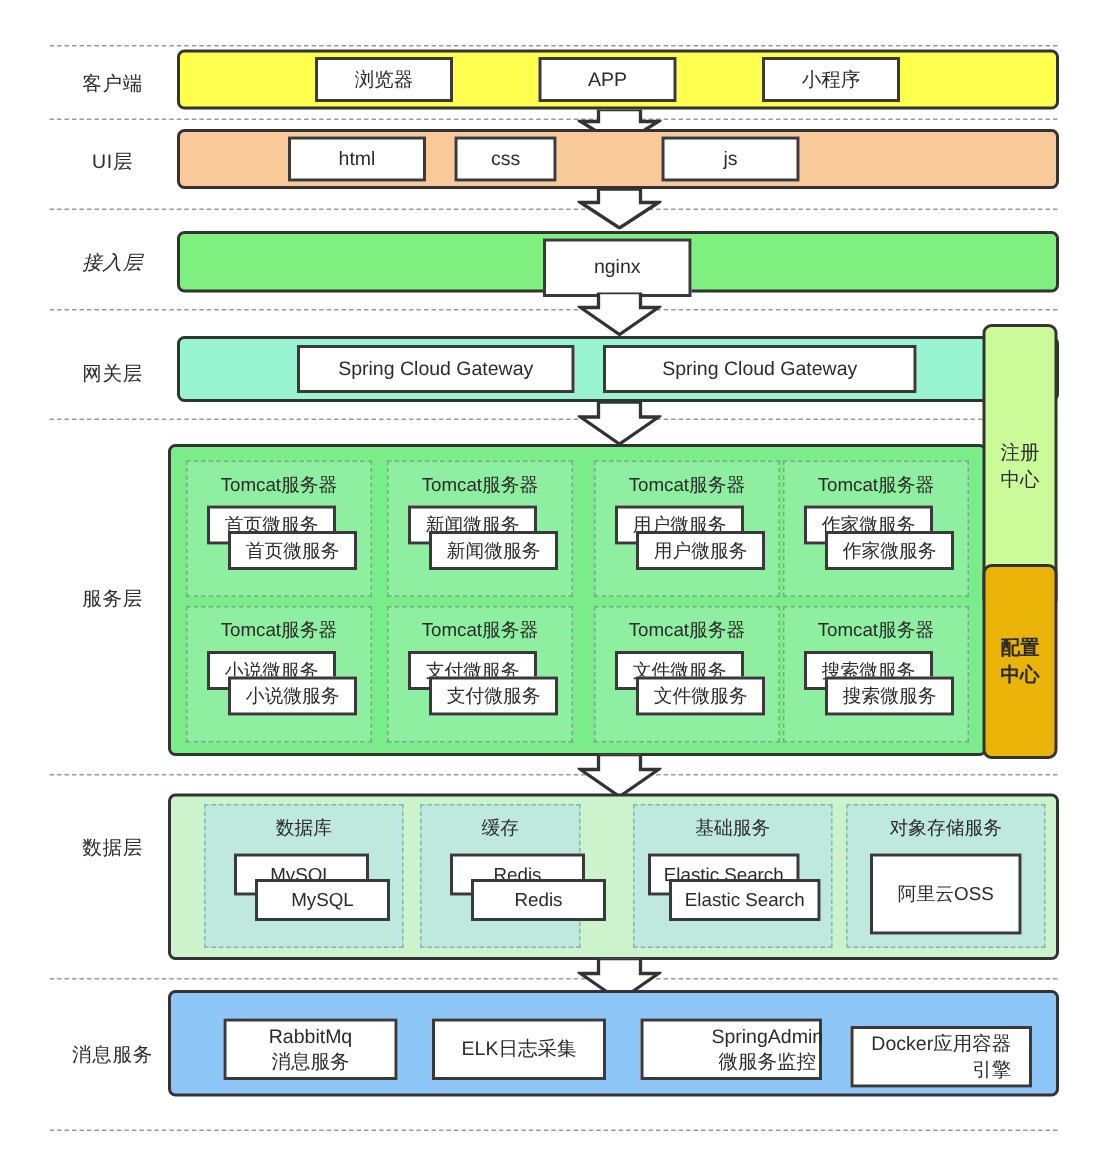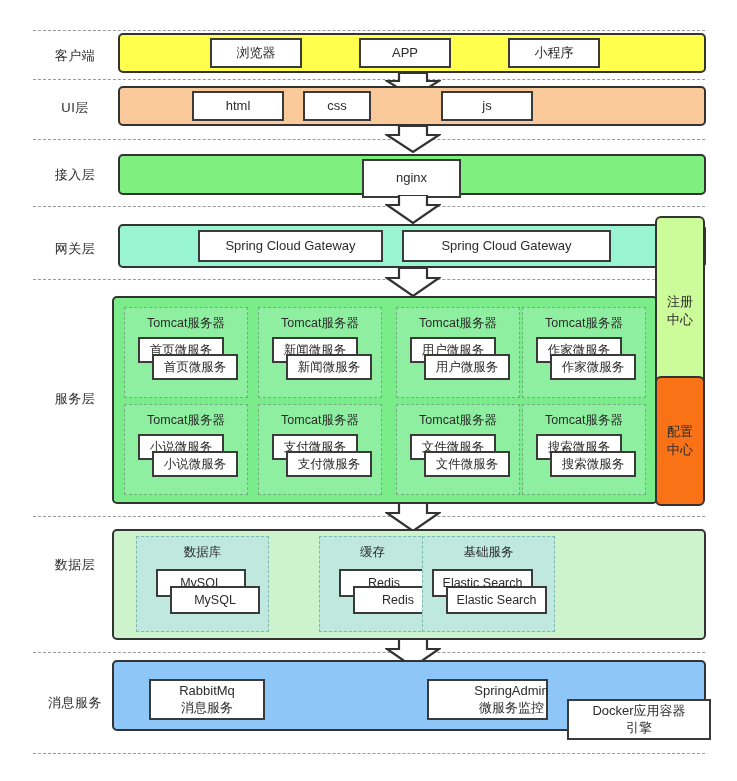--- a/index.html
+++ b/index.html
@@ -82,21 +82,21 @@
     display: flex;
     align-items: center;
     justify-content: center;
     font-size: 13px;
     line-height: 1.35;
     text-align: center;
     white-space: pre-line;
     color: #2b2b2b;
   }
   .side-register { background: #ccfb99; }
-  .side-config   { background: #f97316; }
+  .side-config   { background: #eab308; font-weight: bold; }
 
   
   .dgroup {
     position: absolute;
     border: 1.8px dashed #6fae7f;
     box-sizing: border-box;
     background: #8fefa0;
   }
   .dgroup.data {
     background: #bfe8de;
@@ -144,21 +144,21 @@
   <div class="divider" style="top:79px;"></div>
   <div class="divider" style="top:139px;"></div>
   <div class="divider" style="top:206px;"></div>
   <div class="divider" style="top:279px;"></div>
   <div class="divider" style="top:516px;"></div>
   <div class="divider" style="top:652px;"></div>
   <div class="divider" style="top:753px;"></div>
 
   <div class="row-label" style="top:47px;">客户端</div>
   <div class="row-label" style="top:99px;">UI层</div>
-  <div class="row-label" style="top:166px;">接入层</div>
+  <div class="row-label" style="top:166px;font-style:italic;">接入层</div>
   <div class="row-label" style="top:240px;">网关层</div>
   <div class="row-label" style="top:390px;">服务层</div>
   <div class="row-label" style="top:556px;">数据层</div>
   <div class="row-label" style="top:694px;">消息服务</div>
 
   <div class="band band-yellow" style="left:118px; top:33px; width:588px; height:40px;"></div>
   <div class="chip" style="left:210px; top:38px; width:92px; height:30px;">浏览器</div>
   <div class="chip" style="left:359px; top:38px; width:92px; height:30px;">APP</div>
   <div class="chip" style="left:508px; top:38px; width:92px; height:30px;">小程序</div>
 
@@ -268,42 +268,49 @@
   <div class="band band-data" style="left:112px; top:529px; width:594px; height:111px;"></div>
 
   <div class="dgroup data" style="left:136px; top:536px; width:133px; height:96px;">
     <div class="dgroup-title">数据库</div>
     <div class="stack" style="left:19px; top:32px; width:104px; height:56px;text-align:right;">
       <div class="card back" style="width:90px; height:28px;">MySQL</div>
       <div class="card front" style="width:90px; height:28px;">MySQL</div>
     </div>
   </div>
 
-  <div class="dgroup data" style="left:280px; top:536px; width:107px; height:96px;margin-left:39px;">
+  <div class="dgroup data" style="left:280px; top:536px; width:107px; height:96px;">
     <div class="dgroup-title">缓存</div>
     <div class="stack" style="left:19px; top:32px; width:104px; height:56px;">
       <div class="card back" style="width:90px; height:28px;">Redis</div>
       <div class="card front" style="width:90px; height:28px;">Redis</div>
     </div>
   </div>
 
   <div class="dgroup data" style="left:422px; top:536px; width:133px; height:96px;">
     <div class="dgroup-title">基础服务</div>
     <div class="stack" style="left:9px; top:32px; width:116px; height:56px;">
       <div class="card back" style="width:101px; height:28px;">Elastic Search</div>
       <div class="card front" style="width:101px; height:28px;">Elastic Search</div>
     </div>
   </div>
 
+  <div class="dgroup data" style="left:564px; top:536px; width:133px; height:96px;">
+    <div class="dgroup-title">对象存储服务</div>
+    <div class="stack" style="left:15px; top:32px; width:104px; height:56px;">
+      <div class="card" style="left:0; top:0; width:101px; height:54px;">阿里云OSS</div>
+    </div>
+  </div>
 
   <svg class="arrow" style="left:385px; top:639px;" width="56" height="29" viewBox="0 0 56 29">
     <polygon points="14,0 42,0 42,10 54,10 28,28 2,10 14,10" fill="#ffffff" stroke="#333333" stroke-width="2.2" stroke-linejoin="miter"></polygon>
   </svg>
 
   <div class="band band-blue" style="left:112px; top:660px; width:594px; height:71px;"></div>
   <div class="chip" style="left:149px; top:679px; width:116px; height:41px;">RabbitMq
 消息服务</div>
+  <div class="chip" style="left:288px; top:679px; width:116px; height:41px;">ELK日志采集</div>
   <div class="chip" style="left:427px; top:679px; width:121px; height:41px;padding-left:48px;">SpringAdmin
 微服务监控</div>
-  <div class="chip" style="left:567px; top:699px; width:144px; height:41px;">Docker应用容器
+  <div class="chip" style="left:567px; top:684px; width:121px; height:41px;text-align:right;">Docker应用容器
 引擎</div>
 
 </div>
 
 </body></html>

